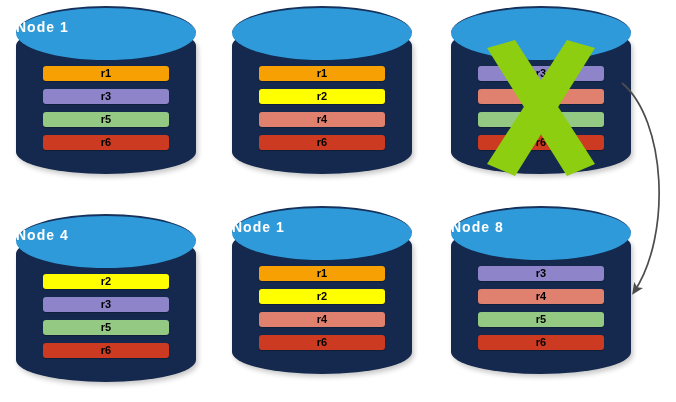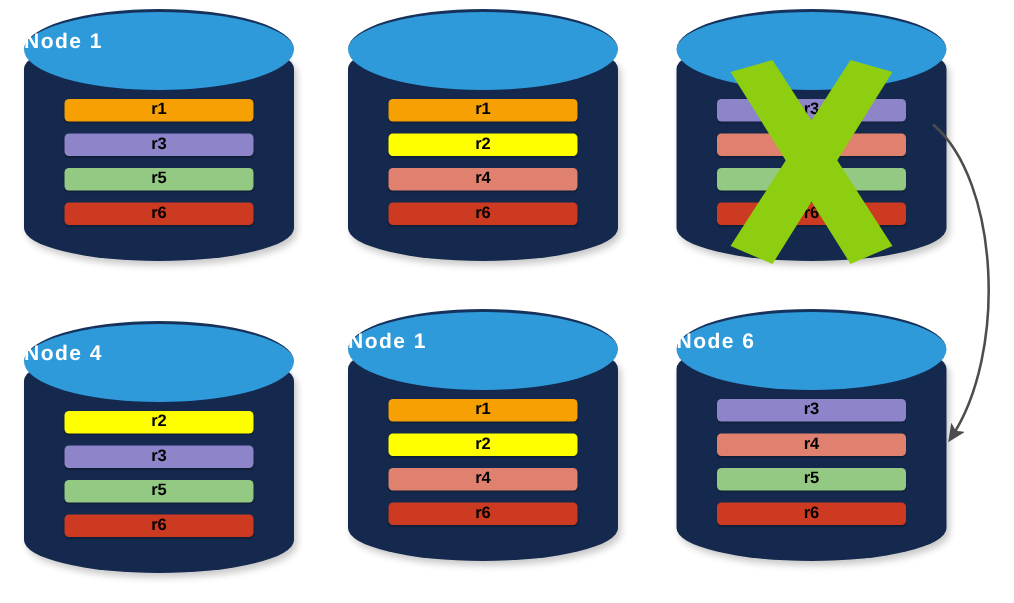--- a/index.html
+++ b/index.html
@@ -166,21 +166,21 @@
         <div class="bars">
           <div class="bar" style="background: rgb(246, 160, 3);">r1</div>
           <div class="bar" style="background: rgb(255, 255, 0);">r2</div>
           <div class="bar" style="background: rgb(224, 128, 111);">r4</div>
           <div class="bar" style="background: rgb(205, 58, 34);">r6</div>
         </div>
       </div>
       <div class="node" style="left: 451px; top: 206px;">
         <div class="cyl-body" style="background: rgb(20, 41, 77);"></div>
         <div class="cyl-top" style="background: rgb(47, 154, 217);"></div>
-        <div class="node-title">Node 6</div>
+        <div class="node-title">Node 8</div>
         <div class="bars">
           <div class="bar" style="background: rgb(141, 132, 201);">r3</div>
           <div class="bar" style="background: rgb(224, 128, 111);">r4</div>
           <div class="bar" style="background: rgb(148, 201, 132);">r5</div>
           <div class="bar" style="background: rgb(205, 58, 34);">r6</div>
         </div>
       </div>
     </div>
 
   <svg class="arrow-layer" viewBox="0 0 676 402" xmlns="http://www.w3.org/2000/svg">

